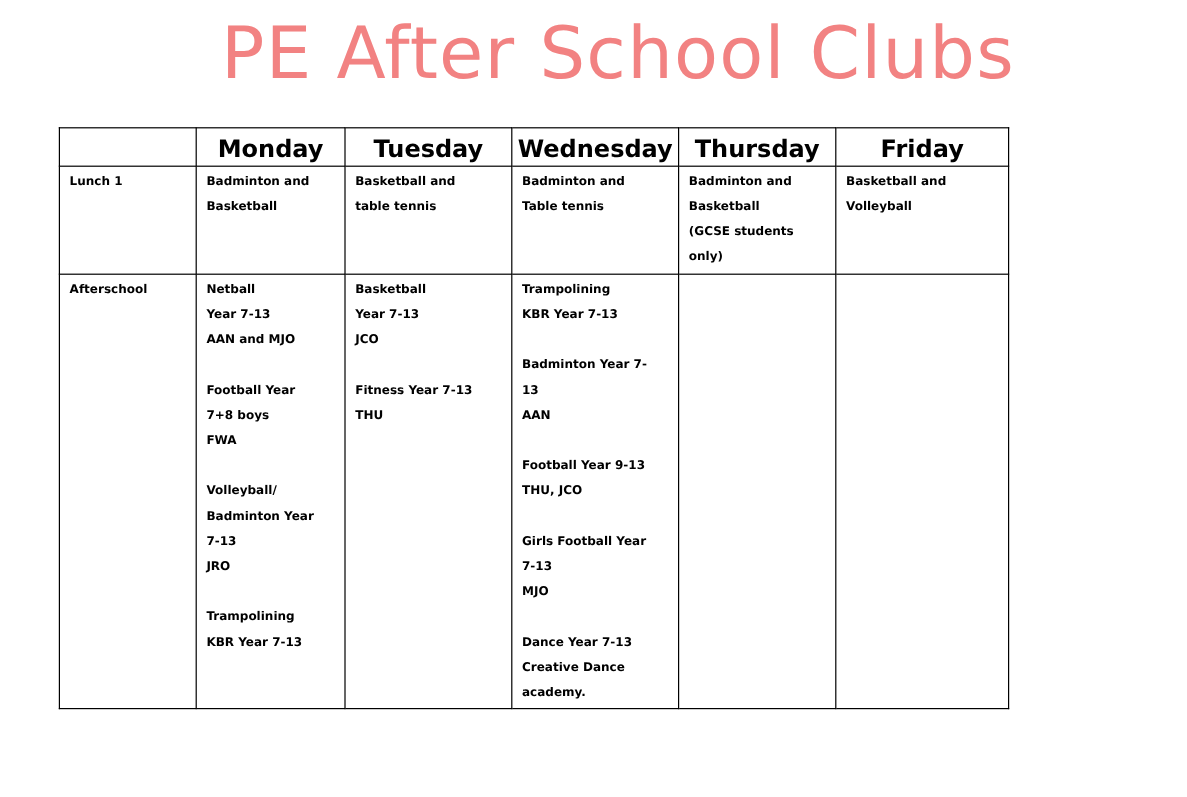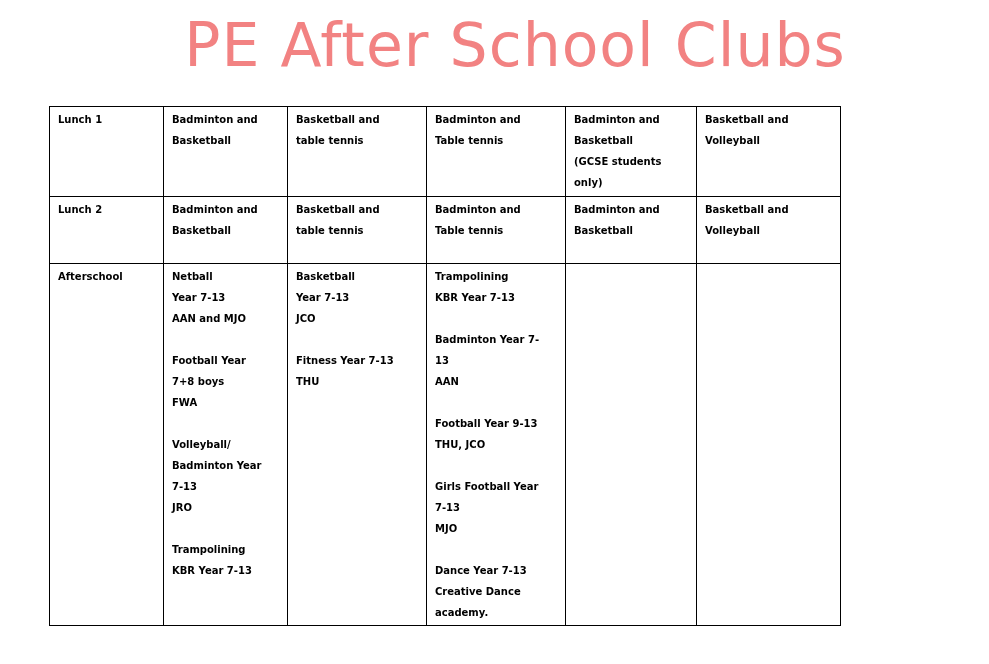--- a/index.html
+++ b/index.html
@@ -43,45 +43,40 @@
 <table class="sched">
   <colgroup>
     <col class="col-label">
       <col class="col-mon">
       <col class="col-tue">
     <col class="col-wed">
       <col class="col-thu">
       <col class="col-fri">
   </colgroup>
   <tbody>
+      <tr class="r-head">
+    <th></th>
+    <th>Monday</th>
+    <th>Tuesday</th>
+    <th>Wednesday</th>
+    <th>Thursday</th>
+    <th>Friday</th>
+  </tr>
   <tr class="r-l1">
     <td>Lunch 1</td>
     <td class="cell-line" style="display:table-cell">Badminton and
 Basketball</td>
     <td style="white-space:pre-wrap">Basketball and
 table tennis</td>
     <td style="white-space:pre-wrap">Badminton and
 Table tennis</td>
     <td style="white-space:pre-wrap">Badminton and
 Basketball
 (GCSE students
 only)</td>
-    <td style="white-space:pre-wrap">Basketball and
-Volleyball</td>
-  </tr>
-  <tr class="r-l2">
-    <td>Lunch 2</td>
-    <td style="white-space:pre-wrap">Badminton and
-Basketball</td>
-    <td class="light" style="white-space:pre-wrap">Basketball and
-table tennis</td>
-    <td style="white-space:pre-wrap">Badminton and
-Table tennis</td>
-    <td style="white-space:pre-wrap">Badminton and
-Basketball</td>
     <td style="white-space:pre-wrap">Basketball and
 Volleyball</td>
   </tr>
   <tr class="r-as">
     <td>Afterschool</td>
     <td class="light" style="white-space:pre-wrap">Netball
 Year 7-13
 AAN and MJO
 
 Football Year

